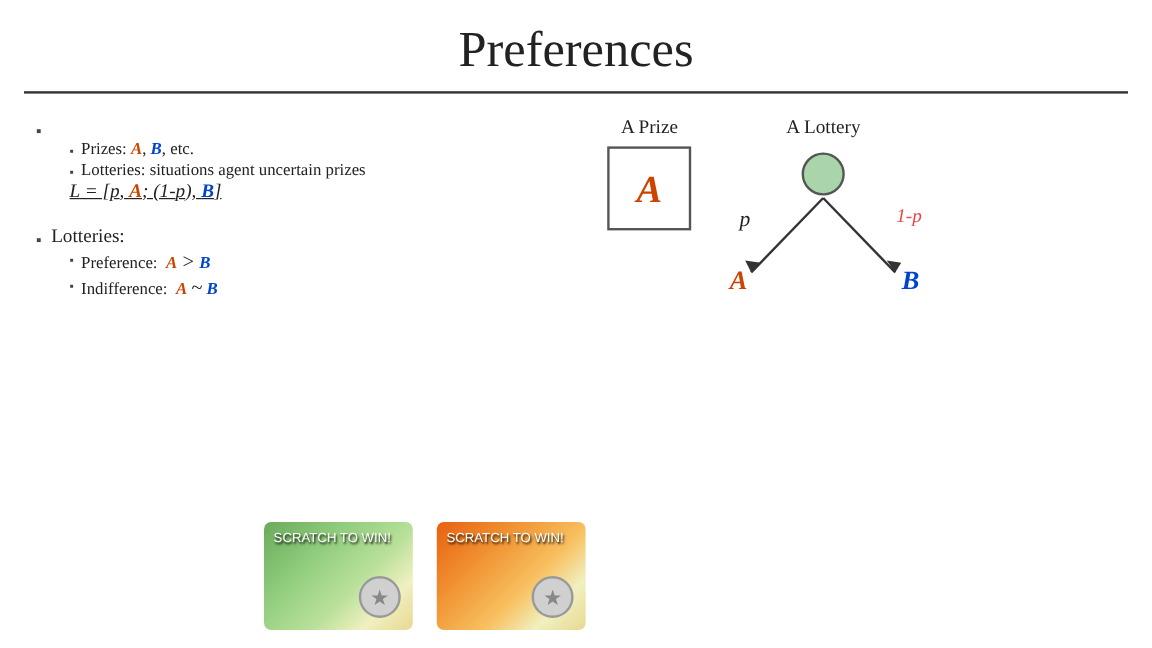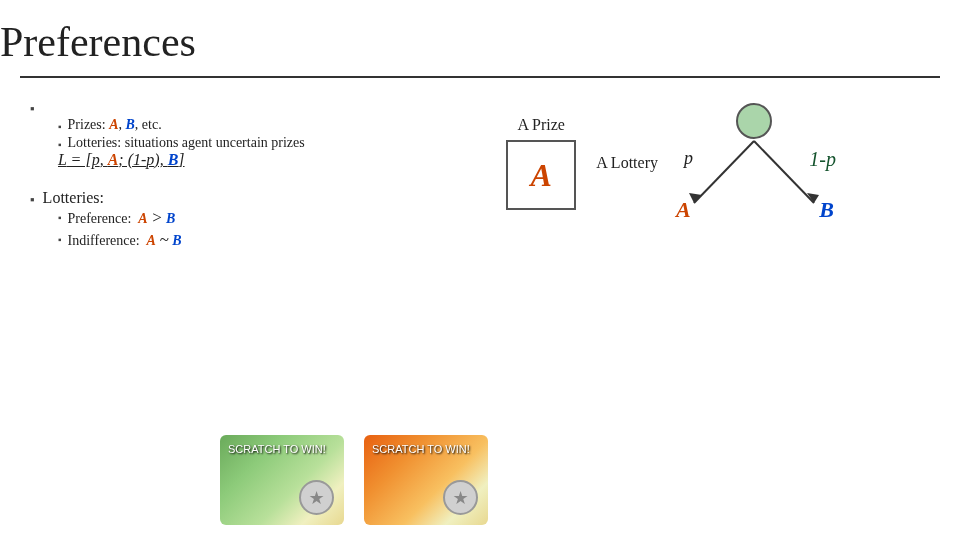--- a/index.html
+++ b/index.html
@@ -7,21 +7,21 @@
       width: 960px;
       height: 540px;
       background: #ffffff;
       font-family: 'Georgia', serif;
       overflow: hidden;
       position: relative;
     }
 
     
     .page-title {
-      text-align: left;
+      text-align: center;
       font-size: 42px;
       font-weight: 400;
       padding-top: 18px;
       padding-bottom: 10px;
       color: #222;
     }
 
     
     .title-divider {
       border: none;
@@ -112,21 +112,20 @@
     .notation-section {
       margin-top: 8px;
     }
 
     
     .prize-column {
       display: flex;
       flex-direction: column;
       align-items: center;
       gap: 6px;
-      margin-top: 18px;
     }
     .prize-label {
       font-size: 16px;
       font-weight: 500;
       color: #222;
     }
     .prize-box {
       border: 2px solid #555;
       width: 70px;
       height: 70px;
@@ -135,21 +134,21 @@
       justify-content: center;
       font-size: 32px;
       font-style: italic;
       font-weight: bold;
       color: #cc4400;
     }
 
     
     .lottery-column {
       display: flex;
-      flex-direction: row;
+      flex-direction: column;
       align-items: center;
       gap: 6px;
     }
     .lottery-label {
       font-size: 16px;
       font-weight: 500;
       color: #222;
     }
     .lottery-diagram {
       position: relative;
@@ -178,23 +177,23 @@
       top: 50px;
       left: 20px;
       font-size: 18px;
       font-style: italic;
       color: #222;
     }
     .lottery-diagram .label-1p {
       position: absolute;
       top: 50px;
       right: 8px;
-      font-size: 20px;
-      font-style: italic;
-      color: #14532d;
+      font-size: 16px;
+      font-style: italic;
+      color: #ef4444;
     }
     .lottery-diagram .label-A {
       position: absolute;
       bottom: 5px;
       left: 12px;
       font-size: 22px;
       font-style: italic;
       font-weight: bold;
       color: #cc4400;
     }

